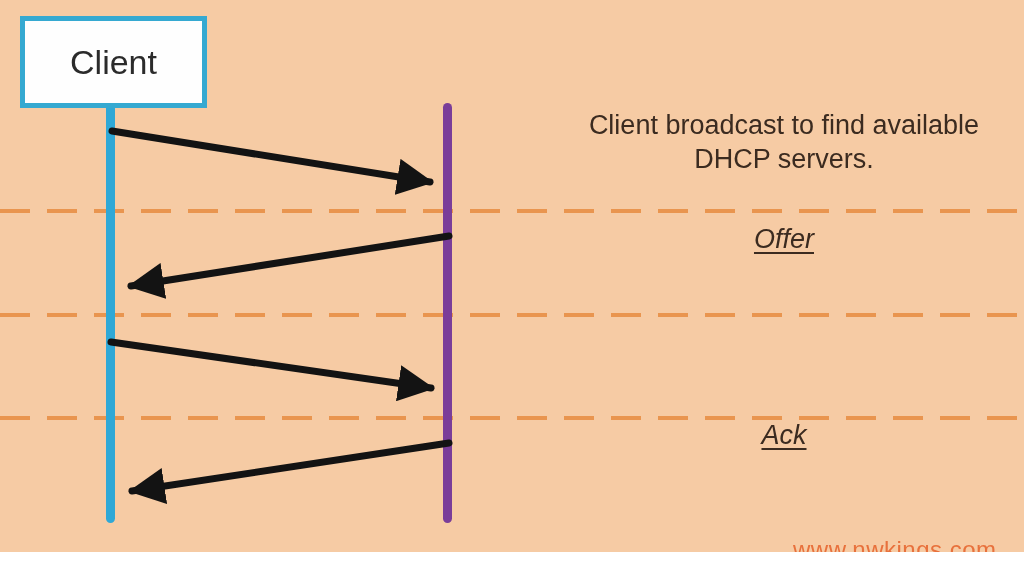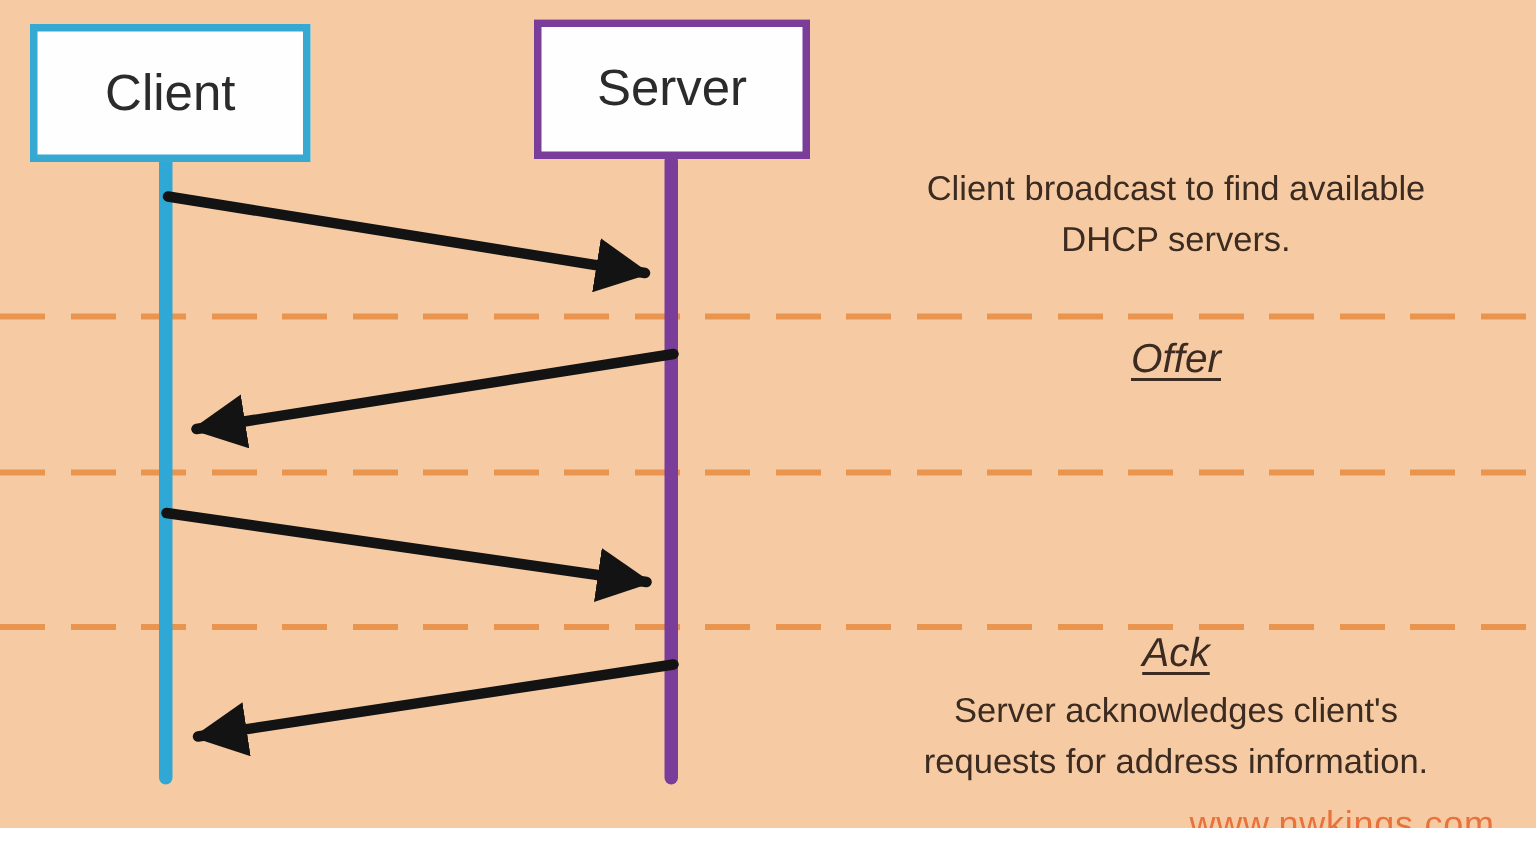--- a/index.html
+++ b/index.html
@@ -78,21 +78,21 @@
   }
   .step-title {
     font-size: 27px;
     font-style: italic;
     text-decoration: underline;
     text-underline-offset: 4px;
     margin: 0 0 6px 0;
     line-height: 30px;
   }
   .step-desc {
-    font-size: 23px;
+    font-size: 27px;
     line-height: 34px;
     white-space: pre-line;
     margin: 0;
   }
   .step-discover { top: 108px; }
   .step-offer    { top: 213px; margin-top: 11px; }
   .step-request  { top: 334px; }
   .step-ack      { top: 420px; text-align: center; }
   .watermark {
     position: absolute;
@@ -109,23 +109,20 @@
 
 <div class="canvas">
 
   <div class="divider d1"></div>
   <div class="divider d2"></div>
   <div class="divider d3"></div>
 
   <div class="actor-box client">
     <span>Client</span>
   </div>
-  <div class="actor-box server">
-    <span>Server</span>
-  </div>
 
   <div class="lifeline client"></div>
   <div class="lifeline server"></div>
 
   <svg class="arrow-layer" viewBox="0 0 1024 576" xmlns="http://www.w3.org/2000/svg" aria-hidden="true">
     <defs>
       <marker id="arrowhead" viewBox="0 0 10 10" refX="9" refY="5" markerWidth="5.2" markerHeight="5.2" orient="auto-start-reverse">
         <path d="M0,0 L10,5 L0,10 z" fill="#131313"></path>
       </marker>
     </defs>
@@ -140,19 +137,17 @@
 DHCP servers.</div>
   </div>
 
   <div class="step-text step-offer">
     <div class="step-title">Offer</div>
   </div>
 
 
   <div class="step-text step-ack">
     <div class="step-title">Ack</div>
-    <div class="step-desc">Server acknowledges client's
-requests for address information.</div>
   </div>
 
   <div class="watermark">www.nwkings.com</div>
 
 </div>
 
 </body></html>

